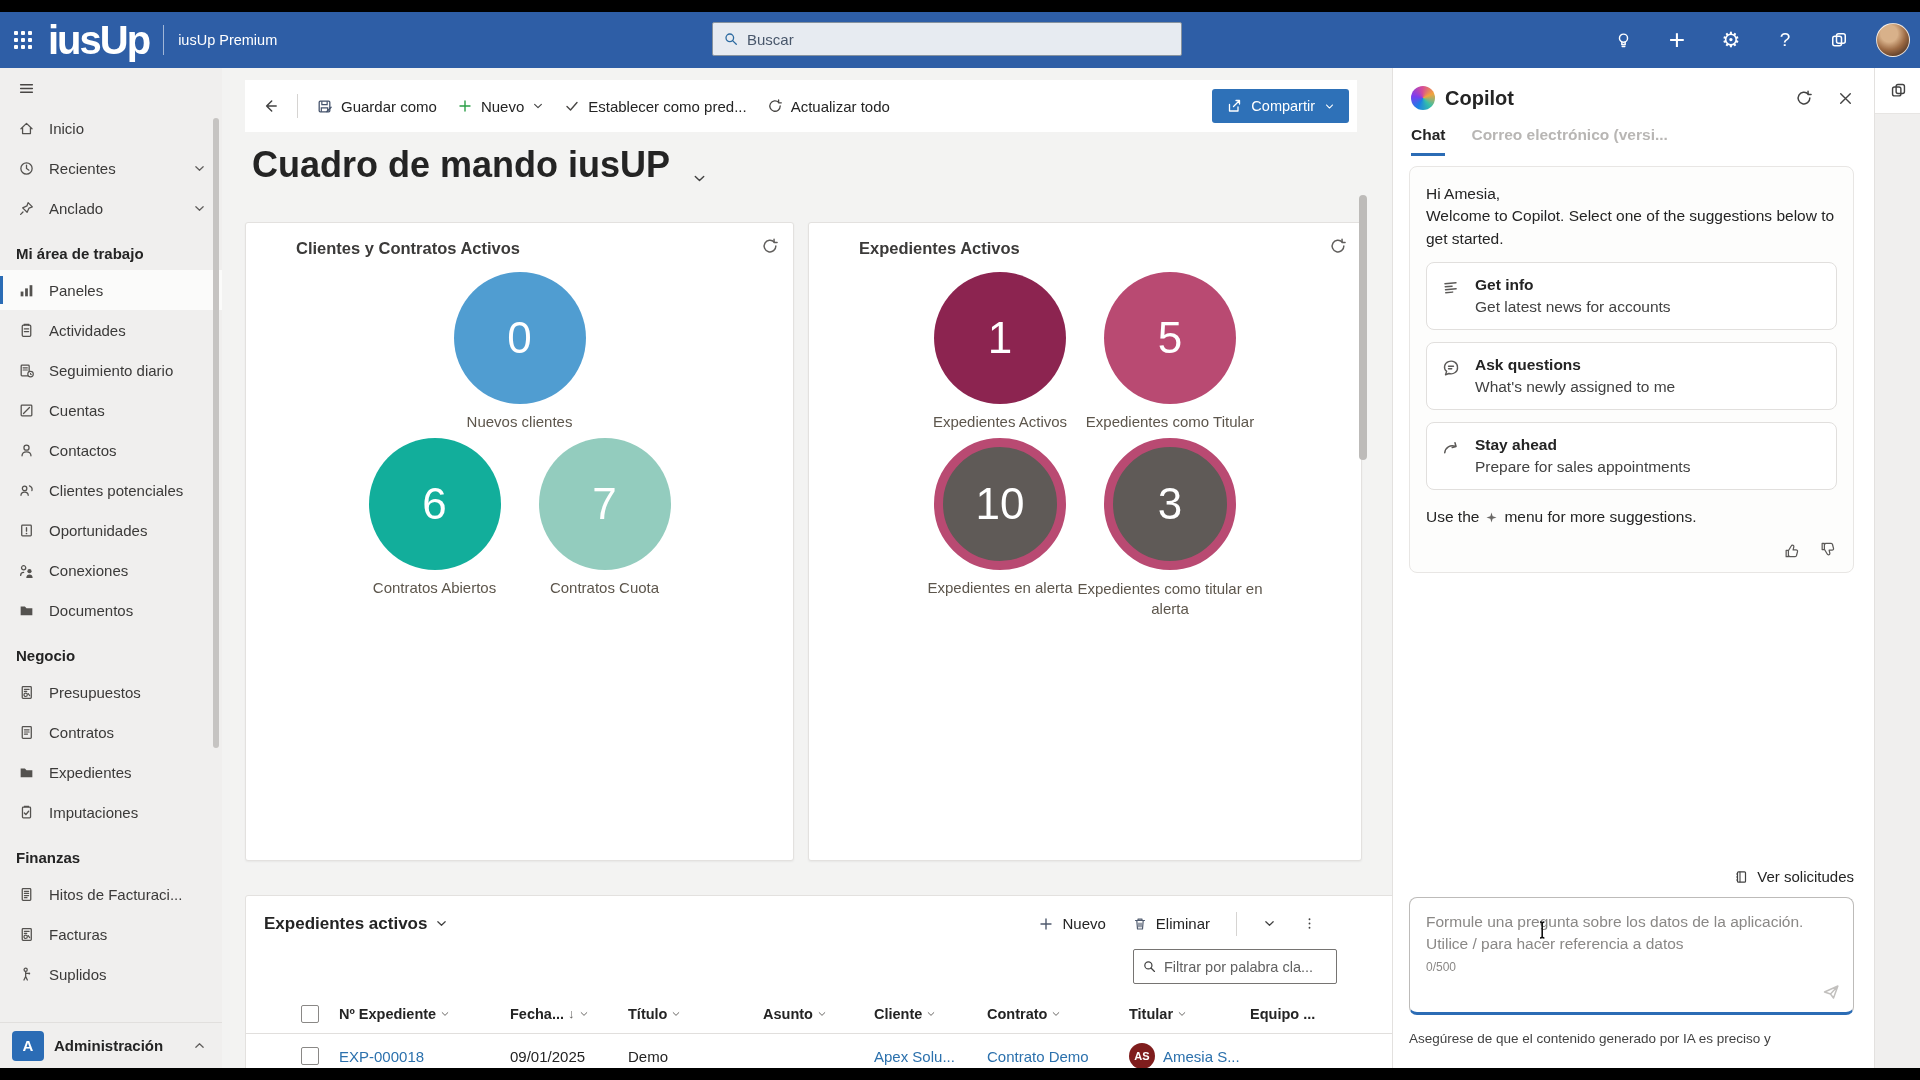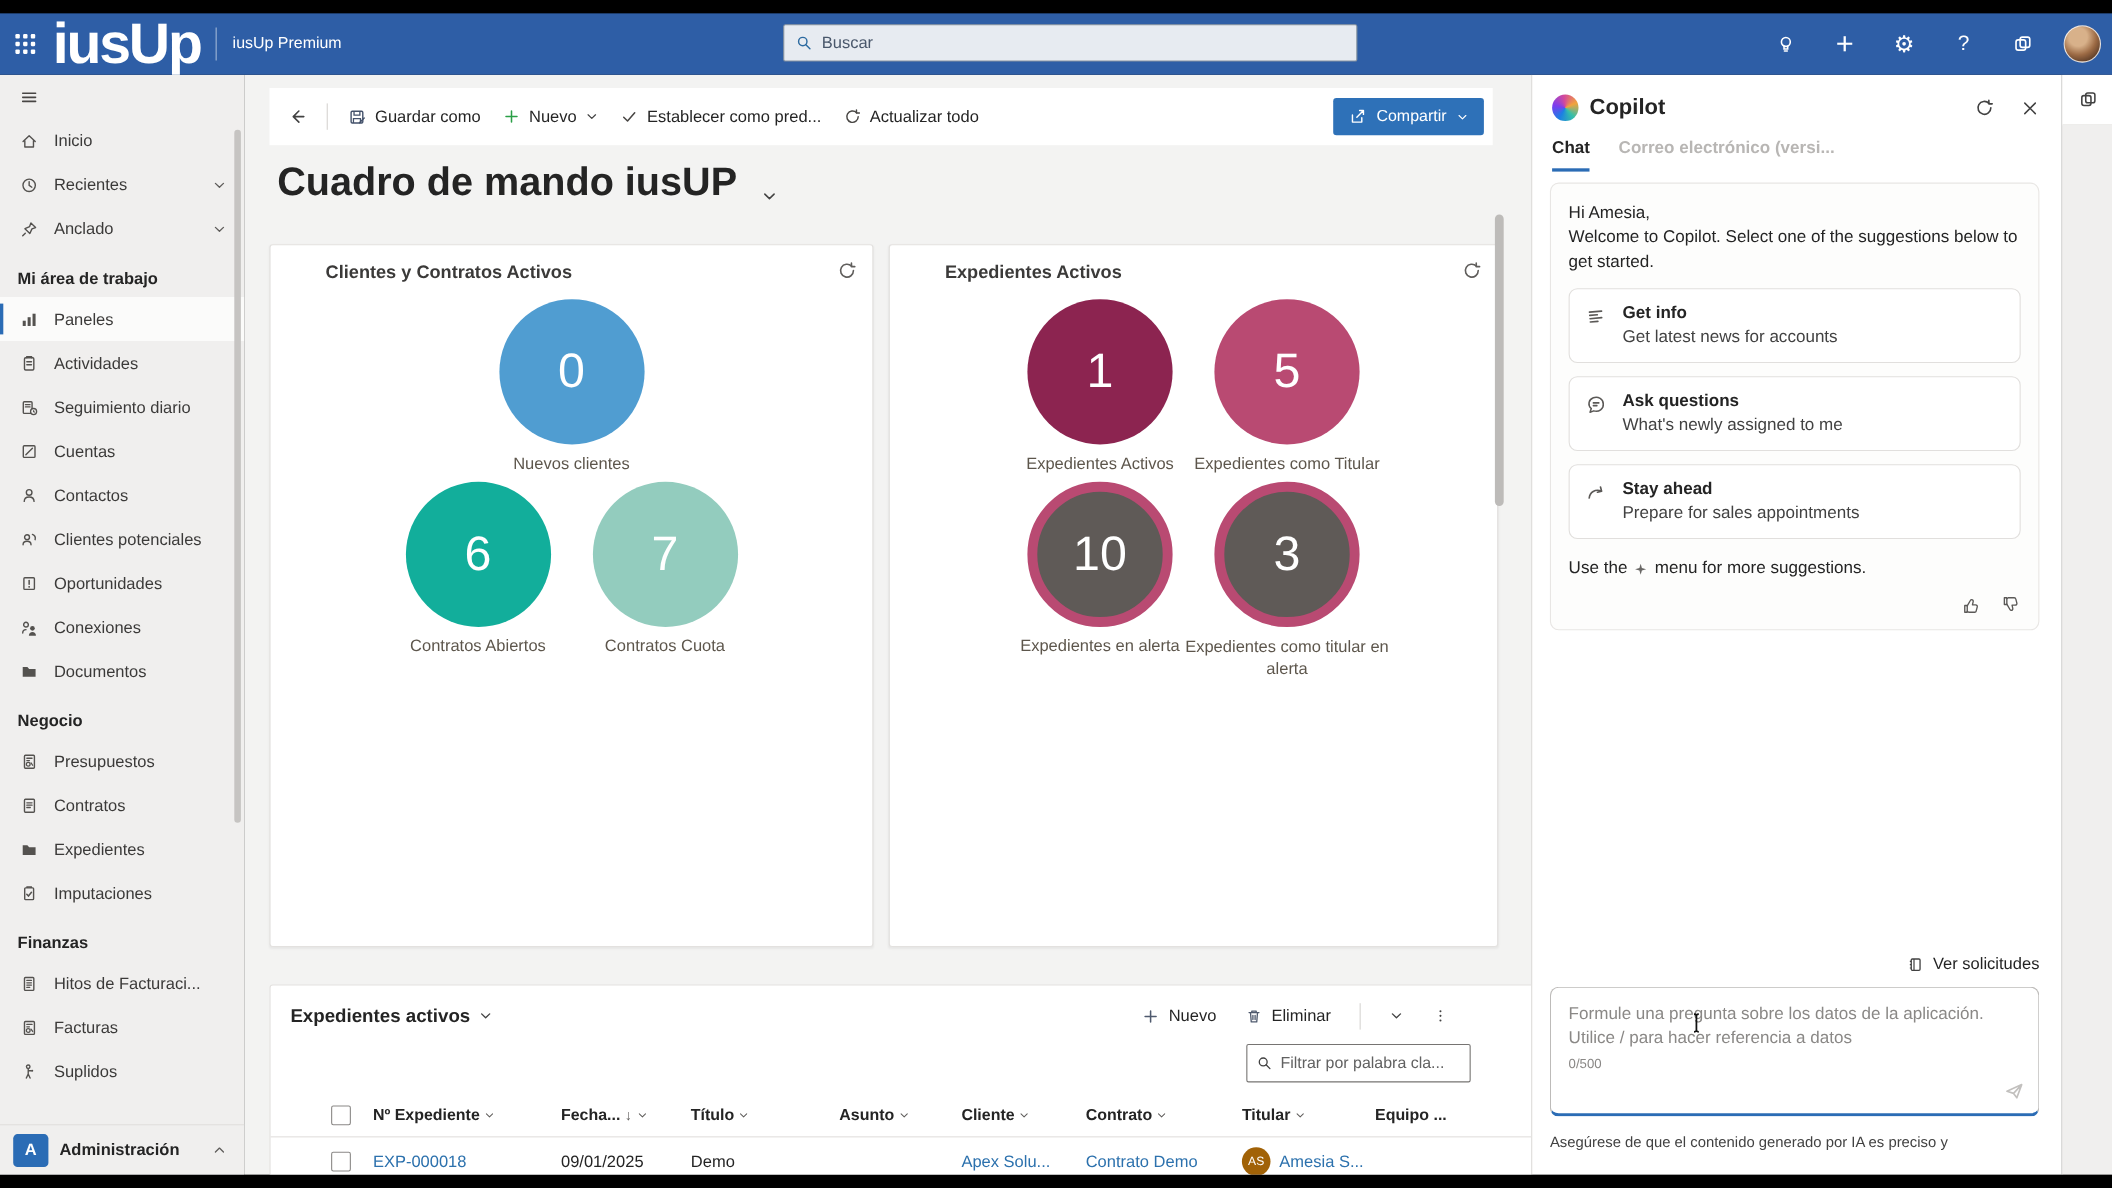--- a/index.html
+++ b/index.html
@@ -7,24 +7,24 @@
   .screen { position:relative; width:1920px; height:1080px; overflow:hidden; background:#000; }
 
   
   .bar-black-top { position:absolute; top:0; left:0; right:0; height:12px; background:#000; z-index:60; }
   .bar-black-bottom { position:absolute; bottom:0; left:0; right:0; height:12px; background:#000; z-index:60; }
 
   
   .topbar { position:absolute; top:12px; left:0; right:0; height:56px; background:#2e5ea6; color:#fff; display:flex; align-items:center; z-index:40; }
   .waffle { display:grid; grid-template-columns:repeat(3,4px); grid-template-rows:repeat(3,4px); gap:3px; margin:0 16px 0 14px; cursor:pointer; }
   .waffle i { width:4px; height:4px; background:#fff; border-radius:1px; }
-  .brand-logo { font-size:52px; font-weight:800; letter-spacing:-2px; line-height:1; padding-right:14px; }
+  .brand-logo { font-size:40px; font-weight:800; letter-spacing:-2px; line-height:1; padding-right:14px; }
   .brand-sep { width:1px; height:30px; background:rgba(255,255,255,.55); }
   .brand-app { font-size:14.5px; padding-left:14px; }
-  .top-search { position:absolute; left:712px; top:10px; width:522px; height:34px; background:#e7ebf1; border:1px solid #86929f; border-radius:2px; display:flex; align-items:center; padding:0 10px; gap:8px; }
+  .top-search { position:absolute; left:712px; top:10px; width:470px; height:34px; background:#e7ebf1; border:1px solid #86929f; border-radius:2px; display:flex; align-items:center; padding:0 10px; gap:8px; }
   .top-search input { flex:1; border:none; background:transparent; outline:none; font-size:15px; color:#333; font-family:inherit; }
   .top-search input::placeholder { color:#49576b; }
   .top-actions { position:absolute; right:0; top:0; height:56px; display:flex; align-items:center; }
   .top-btn { width:54px; height:56px; display:flex; align-items:center; justify-content:center; color:#fff; cursor:pointer; }
   .glyph-plus { font-size:28px; font-weight:300; line-height:1; }
   .glyph-gear { font-size:21px; }
   .glyph-help { font-size:19px; font-weight:400; }
   .avatar { width:34px; height:34px; border-radius:50%; background:radial-gradient(circle at 38% 30%, #d8b18a 0 28%, #9c6a44 55%, #4e3322 85%); border:1px solid rgba(255,255,255,.8); }
 
   .body-wrap { position:absolute; top:68px; left:0; right:0; bottom:12px; display:flex; }
@@ -84,21 +84,21 @@
   .filter-box input { flex:1; border:none; outline:none; background:transparent; font-size:14.5px; color:#333; font-family:inherit; min-width:0; }
   .filter-box input::placeholder { color:#616161; }
   .gc-cols, .gc-row { display:grid; grid-template-columns:38px 171px 118px 135px 111px 113px 142px 121px auto; padding-left:55px; align-items:center; }
   .gc-cols { height:40px; font-size:14.5px; font-weight:600; color:#242424; border-bottom:1px solid #e1dfdd; }
   .col-h { display:flex; align-items:center; gap:4px; cursor:pointer; }
   .col-h .chev { color:#605e5c; }
   .cbx { width:18px; height:18px; border:1px solid #8a8886; border-radius:2px; background:#fff; cursor:pointer; }
   .gc-row { height:44px; font-size:15px; color:#242424; cursor:pointer; }
   .lnk { color:#2c71ad; cursor:pointer; }
   .titular-cell { display:flex; align-items:center; gap:8px; }
-  .mini-avatar { width:26px; height:26px; border-radius:50%; background:#a16207; color:#fff; font-size:11px; font-weight:400; display:flex; align-items:center; justify-content:center; flex:none; }
+  .mini-avatar { width:26px; height:26px; border-radius:50%; background:#7f1d1d; color:#fff; font-size:11px; font-weight:700; display:flex; align-items:center; justify-content:center; flex:none; }
 
   
   .copilot { position:relative; width:482px; flex:none; background:#fff; border-left:1px solid #e3e1df; overflow:hidden; }
   .cp-head { display:flex; align-items:center; padding:18px 20px 4px 18px; }
   .cp-logo { width:24px; height:24px; border-radius:50%; background:conic-gradient(from 210deg, #1b7fe4, #7b3df0, #d44a9a, #f2a33c, #35c0a8, #1b7fe4); flex:none; }
   .cp-title { font-size:20px; font-weight:700; color:#242424; margin-left:10px; }
   .cp-head-actions { margin-left:auto; display:flex; align-items:center; gap:24px; color:#424242; }
   .cp-tabs { display:flex; gap:26px; padding:12px 20px 0 18px; font-size:15.5px; }
   .cp-tab { padding-bottom:9px; cursor:pointer;font-weight:bold; }
   .cp-tab.active { color:#242424; font-weight:600; border-bottom:3px solid #2b6cb5; }

